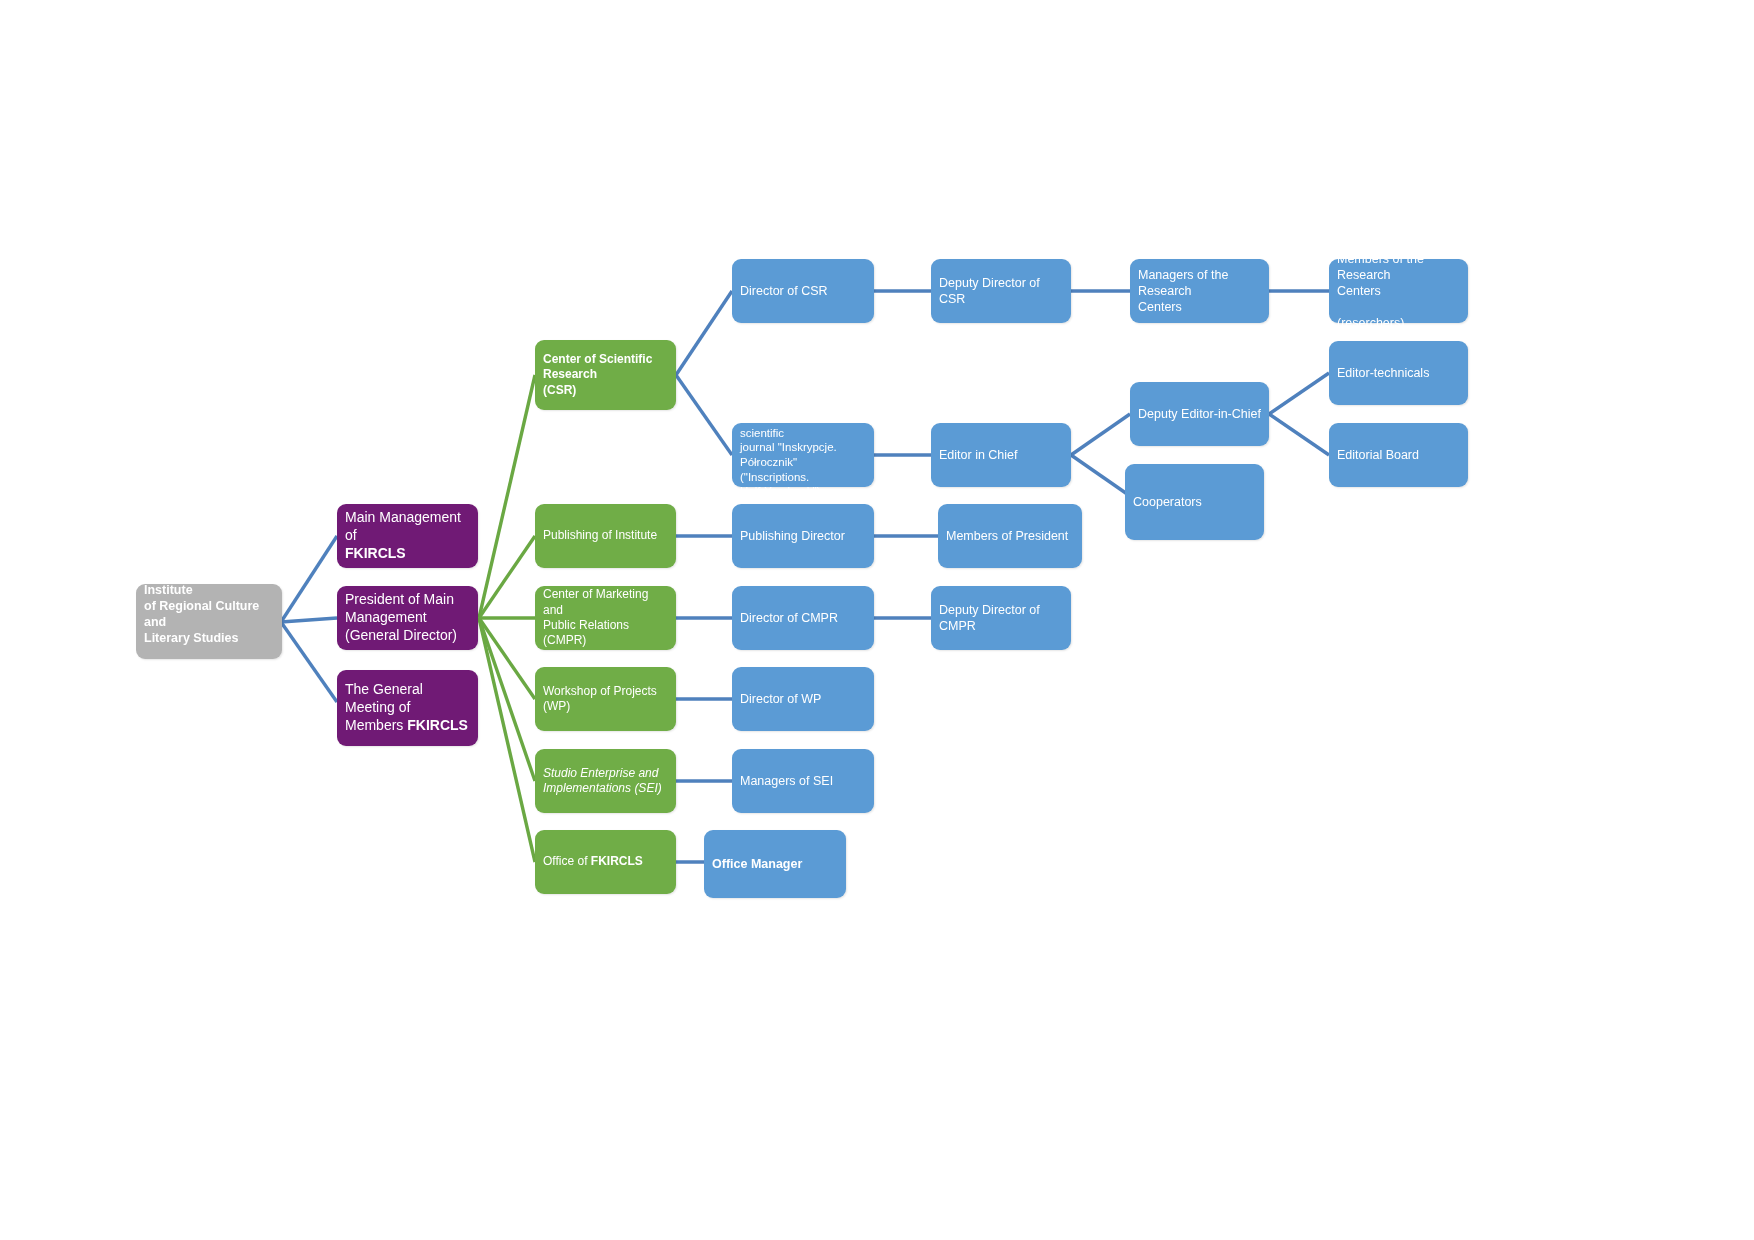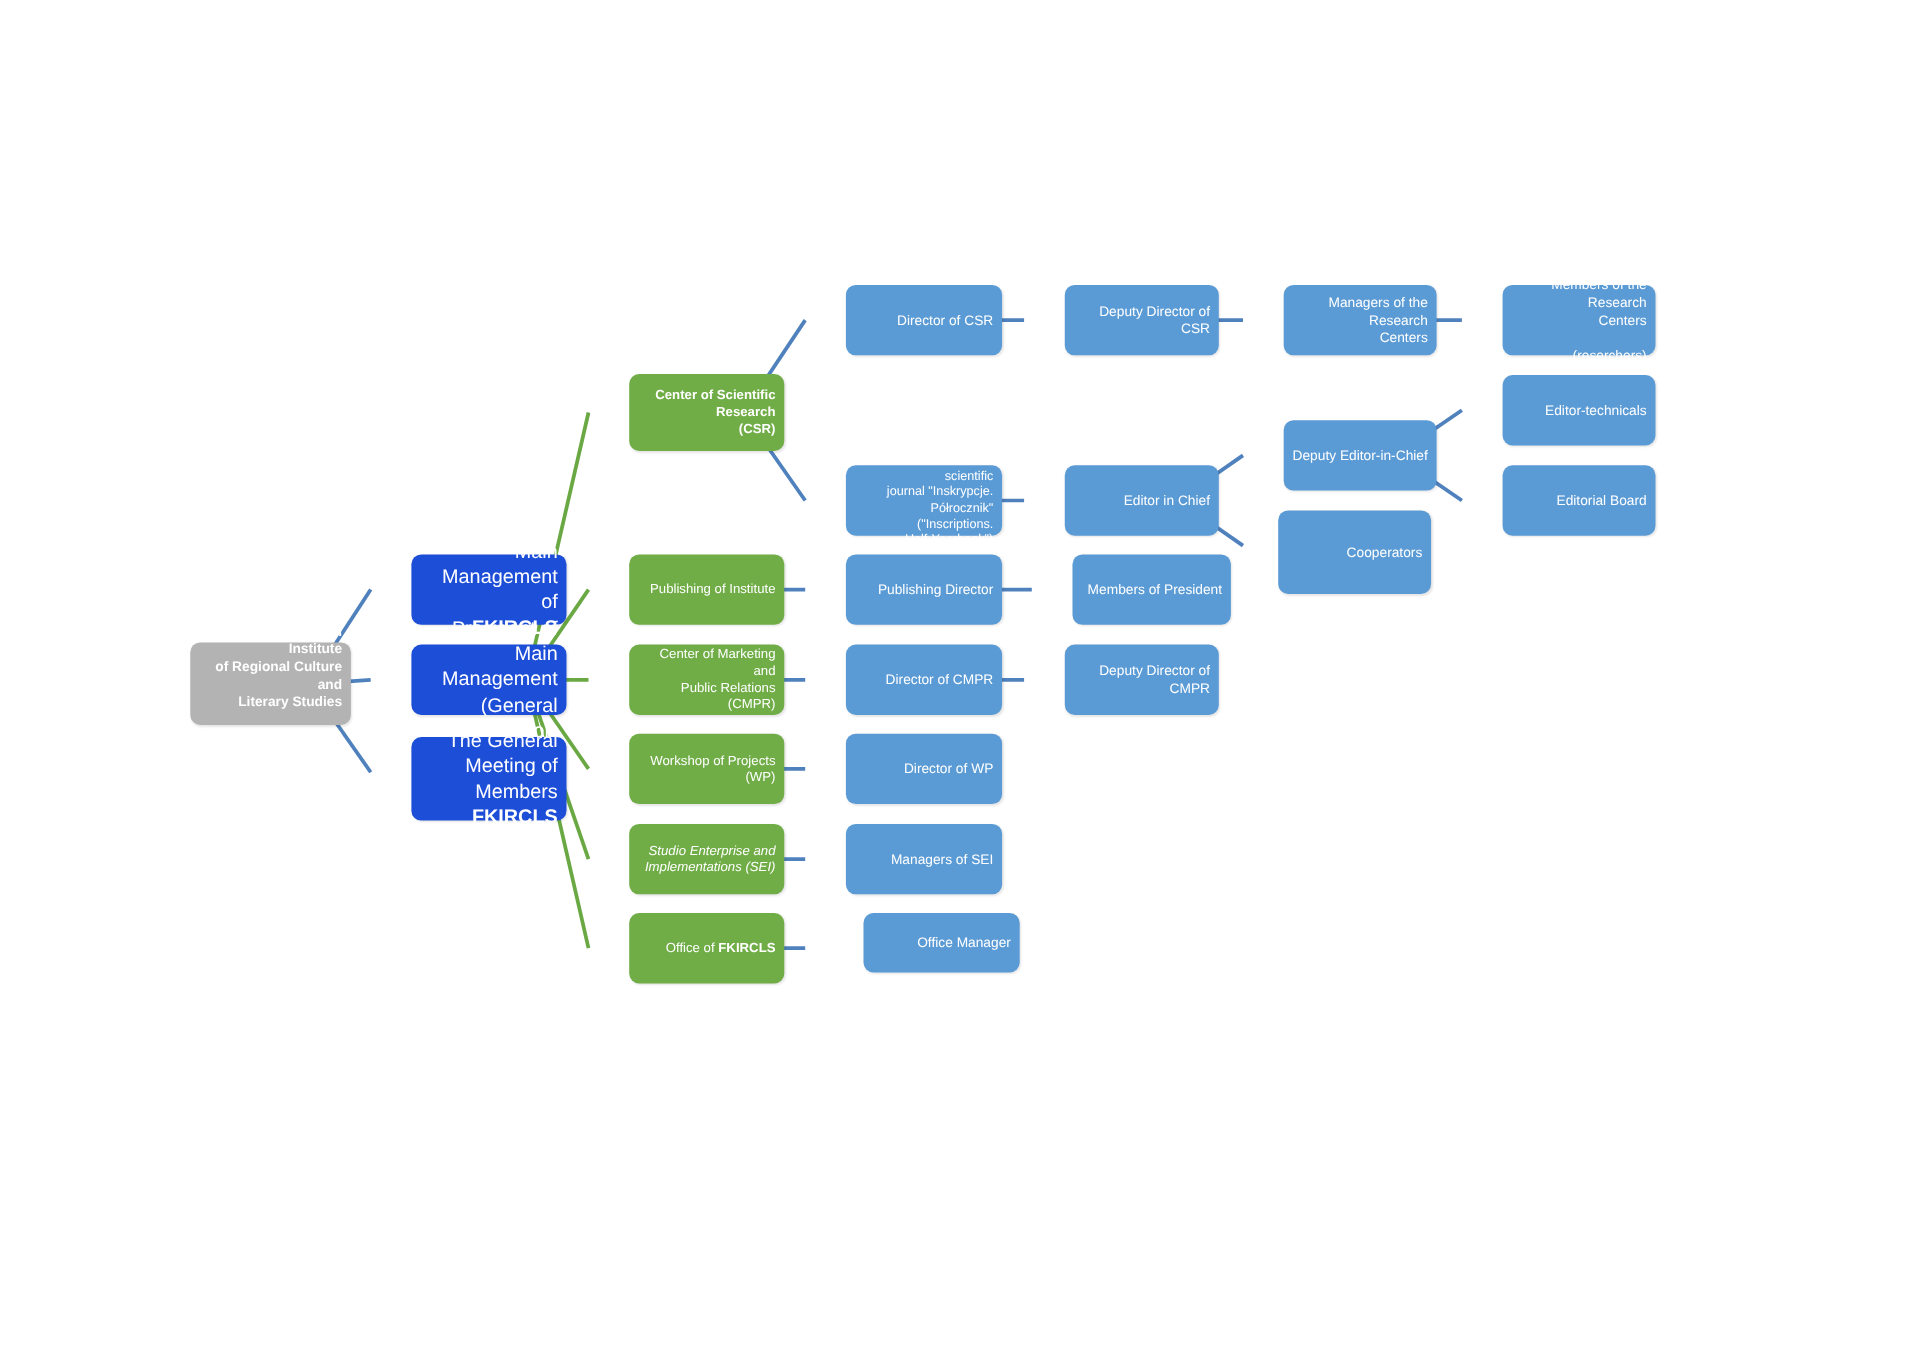--- a/index.html
+++ b/index.html
@@ -22,32 +22,31 @@
     width: 1754px;
     height: 1240px;
     pointer-events: none;
   }
   .node {
     position: absolute;
     box-sizing: border-box;
     display: flex;
     align-items: center;
     justify-content: center;
-    text-align: right;
+    text-align: left;
     border-radius: 9px;
     color: #ffffff;
     line-height: 1.28;
     padding: 4px 8px;
     box-shadow: 1px 1px 2px rgba(0,0,0,0.10);
     z-index: 2;
-    margin-left: 37px;
   }
   .node .txt { display: block; width: 100%; white-space: pre-line; }
   .n-root  { background: #b3b3b3; font-weight: bold; font-size: 12.5px; }
-  .n-blue  { background: #1d4ed8; font-size: 18px; }
+  .n-blue  { background: #701a75; font-size: 14px; }
   .n-green { background: #70ad47; font-size: 12px; }
   .n-lblue { background: #5b9bd5; font-size: 12.5px; }
   .n-green.bold-head { font-weight: bold; }
   b { font-weight: bold; }
 </style>
 </head>
 <body>
 
 <div id="canvas">
 
@@ -198,17 +197,17 @@
   </div>
 
   <div class="node n-lblue" style="left:732px; top:667px; width:142px; height:64px;">
     <span class="txt">Director of WP</span>
   </div>
 
   <div class="node n-lblue" style="left:732px; top:749px; width:142px; height:64px;">
     <span class="txt">Managers of SEI</span>
   </div>
 
-  <div class="node n-lblue" style="left:748px; top:830px; width:142px; height:54px;">
+  <div class="node n-lblue" style="left:704px; top:830px; width:142px; height:68px;font-weight:bold;">
     <span class="txt">Office Manager</span>
   </div>
 
 </div>
 
 </body></html>

